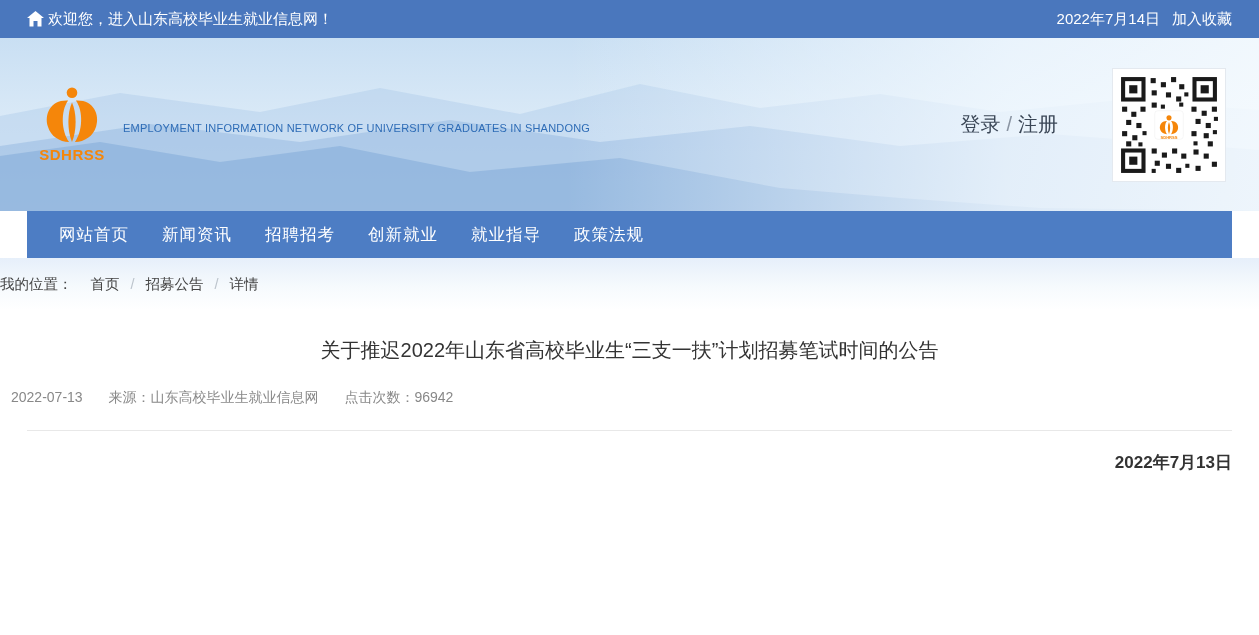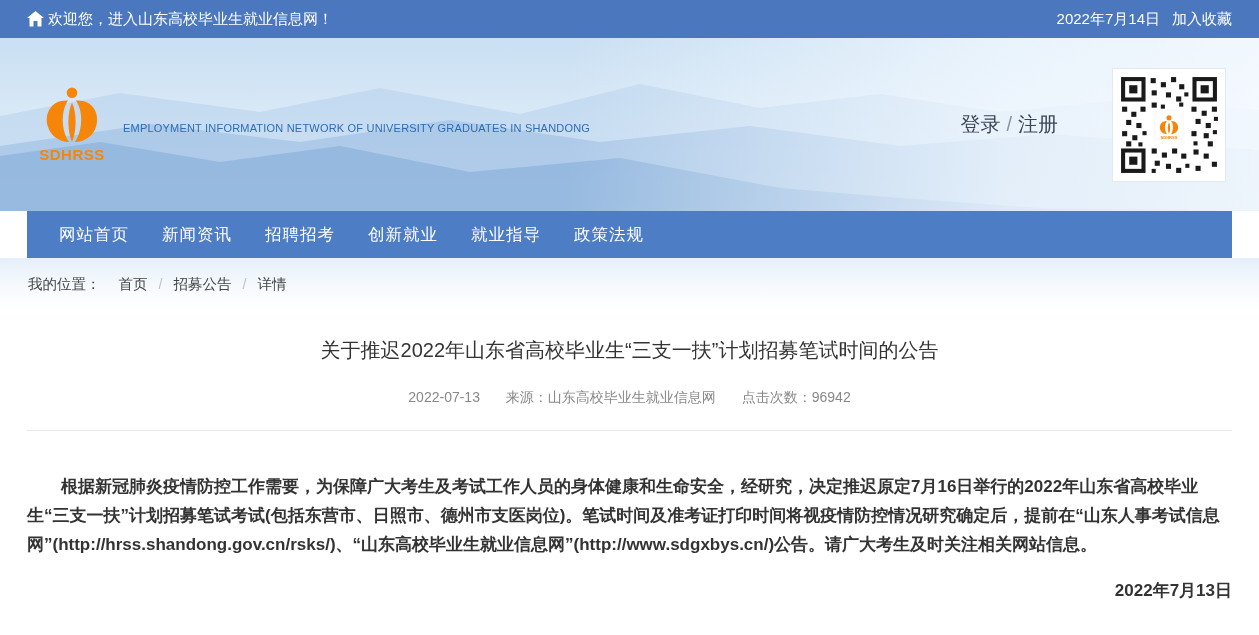--- a/index.html
+++ b/index.html
@@ -36,29 +36,29 @@
   .qr-box { width:112px; height:112px; background:#fff; padding:5px; box-shadow:0 0 0 1px #e4e9ef; }
   .qr-box svg { width:100%; height:100%; display:block; }
 
   
   .nav { margin:0 27px; height:47px; background:#4d7dc4; display:flex;
          align-items:center; padding-left:32px; gap:33px; }
   .nav a { color:#fff; font-size:16.5px; letter-spacing:1px; text-decoration:none; }
 
   
   .crumb-zone { height:52px; background:linear-gradient(180deg,#e6effa 0%,#f6fafd 55%,#ffffff 100%);
-                display:flex; align-items:center; padding-left:28px; font-size:14.5px; color:#444;text-align:center; }
+                display:flex; align-items:center; font-size:14.5px; color:#444;text-align:center; }
   .crumb-zone a { color:#444; text-decoration:none; }
   .crumb-sep { color:#bcc4cc; margin:0 11px; }
   .crumb-prefix { margin-right:18px; color:#444; }
 
   
   .article { background:#fff; }
   .art-title { text-align:center; font-size:20px; color:#333; margin-top:27px; font-weight:normal; }
-  .art-meta { text-align:center; font-size:14px; color:#888; margin-top:25px; }
+  .art-meta { font-size:14px; color:#888; margin-top:25px; }
   .art-meta span { margin:0 11px; }
   .art-divider { border:none; border-top:1px solid #e8e8e8; margin:23px 27px 0; }
   .art-body { margin:41px 27px 0; font-size:17px; font-weight:600; color:#333;
               line-height:29px; text-indent:2em; }
   .art-sign { margin:14px 27px 0; text-align:right; font-size:17px; font-weight:600;
               color:#333; line-height:36px; }
 </style>
 </head>
 <body>
 
@@ -196,17 +196,16 @@
 </div>
 
 <div class="article">
   <h1 class="art-title">关于推迟2022年山东省高校毕业生“三支一扶”计划招募笔试时间的公告</h1>
   <div class="art-meta">
     <span>2022-07-13</span>
     <span>来源：山东高校毕业生就业信息网</span>
     <span>点击次数：96942</span>
   </div>
   <hr class="art-divider">
-  <p class="art-body">根据新冠肺炎疫情防控工作需要，为保障广大考生及考试工作人员的身体健康和生命安全，经研究，决定推迟原定7月16日举行的2022年山东省高校毕业生“三支一扶”计划招募笔试考试(包括东营市、日照市、德州市支医岗位)。笔试时间及准考证打印时间将视疫情防控情况研究确定后，提前在“山东人事考试信息网”(http://hrss.shandong.gov.cn/rsks/)、“山东高校毕业生就业信息网”(http://www.sdgxbys.cn/)公告。请广大考生及时关注相关网站信息。</p>
   <div class="art-sign">
     <div>2022年7月13日</div>
   </div>
 </div>
 
 </body></html>

